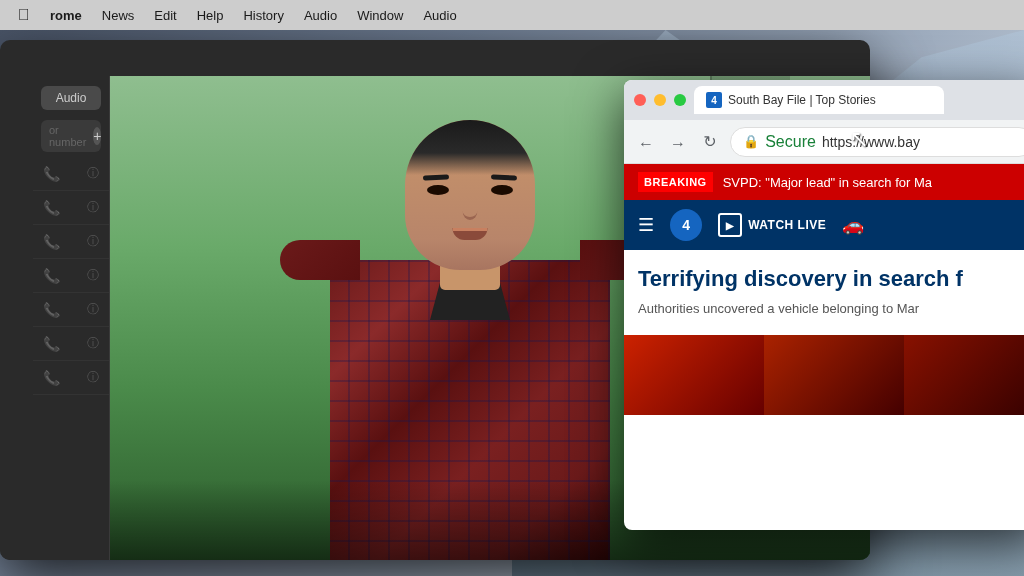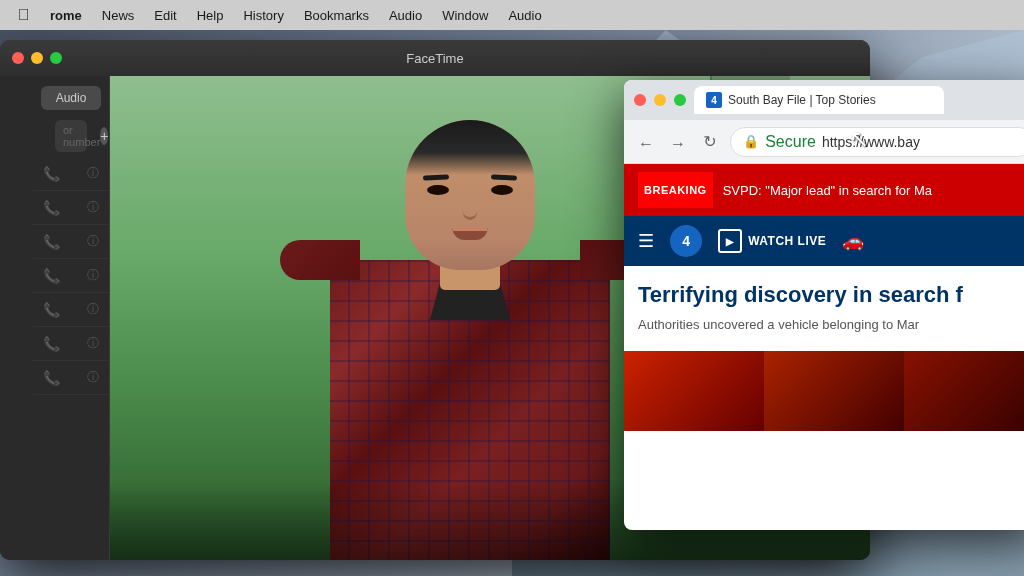--- a/index.html
+++ b/index.html
@@ -134,29 +134,29 @@
       margin: 10px 8px;
       background: #4a4a4a;
       border-radius: 6px;
       padding: 5px 10px;
       color: #ccc;
       font-size: 12px;
       text-align: center;
     }
 
     .facetime-search {
-      margin: 5px 22px;
+      margin: 5px 8px;
       background: #3a3a3a;
       border-radius: 6px;
       padding: 4px 8px;
       color: #888;
       font-size: 11px;
       display: flex;
       align-items: center;
-      gap: 0;
+      gap: 7px;
     }
 
     .facetime-add-btn {
       width: 18px;
       height: 18px;
       border-radius: 50%;
       background: #555;
       color: #ccc;
       font-size: 14px;
       display: flex;
@@ -321,21 +321,21 @@
       display: flex;
       align-items: center;
       gap: 10px;
     }
 
     .breaking-label {
       background: #ff0000;
       color: white;
       font-size: 11px;
       font-weight: 900;
-      padding: 12px 6px;
+      padding: 4px 6px;
       letter-spacing: 0.5px;
     }
 
     .breaking-text {
       font-weight: 400;
       font-size: 13px;
       overflow: hidden;
       white-space: nowrap;
       text-overflow: ellipsis;
     }
@@ -442,37 +442,28 @@
 </head>
 <body>
 
 <div class="menu-bar">
   <div class="menu-bar-item apple"></div>
   <div class="menu-bar-item app-name">rome</div>
   <div class="menu-bar-item">News</div>
   <div class="menu-bar-item">Edit</div>
   <div class="menu-bar-item">Help</div>
   <div class="menu-bar-item">History</div>
-  <div class="menu-bar-item">Bookmarks</div>
   <div class="menu-bar-item">Audio</div>
   <div class="menu-bar-item">Window</div>
   <div class="menu-bar-item">Audio</div>
 </div>
 
 <div class="desktop">
 
   <div class="facetime-window">
-    <div class="facetime-titlebar">
-      <div class="window-controls">
-        <div class="window-btn close"></div>
-        <div class="window-btn minimize"></div>
-        <div class="window-btn maximize"></div>
-      </div>
-      <span class="facetime-title">FaceTime</span>
-    </div>
 
     <div class="facetime-sidebar">
       <div class="facetime-audio-btn">Audio</div>
       <div class="facetime-search">
         <span style="color:#666;font-size:11px;">or number</span>
         <div class="facetime-add-btn">+</div>
       </div>
 
       <div class="facetime-contact">
         <span class="contact-phone-icon">📞</span>

